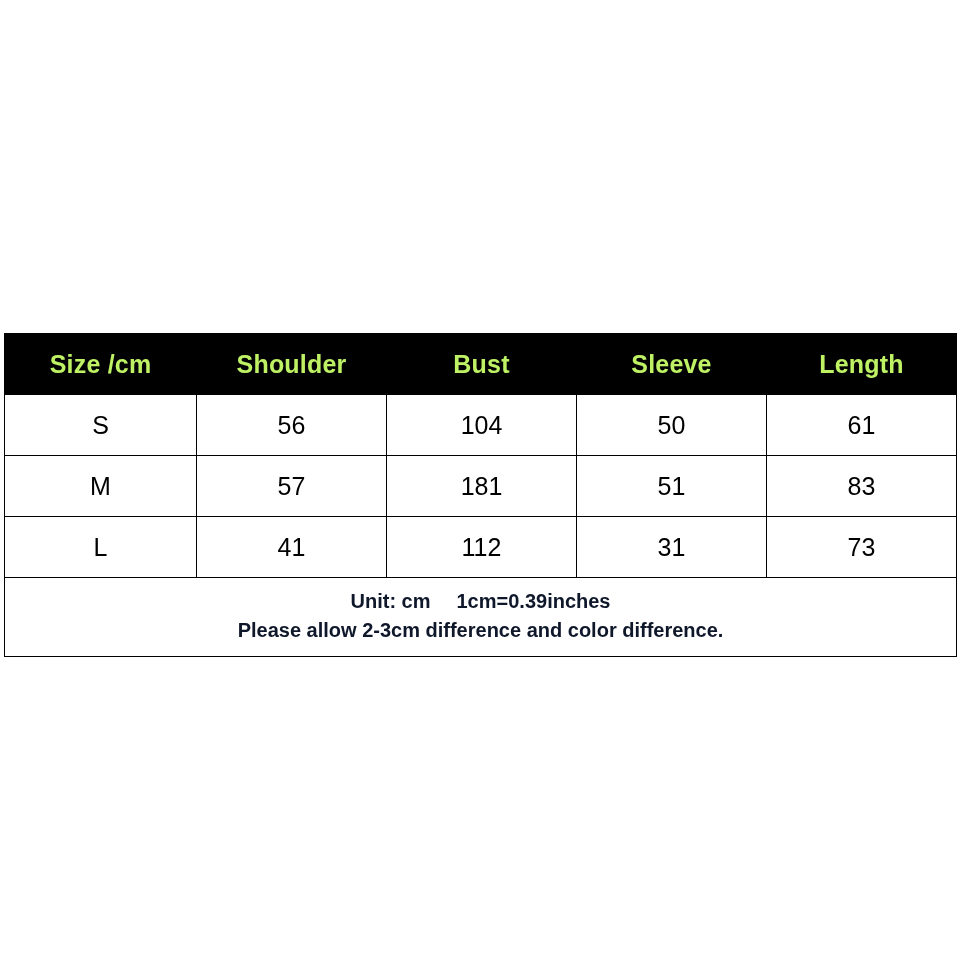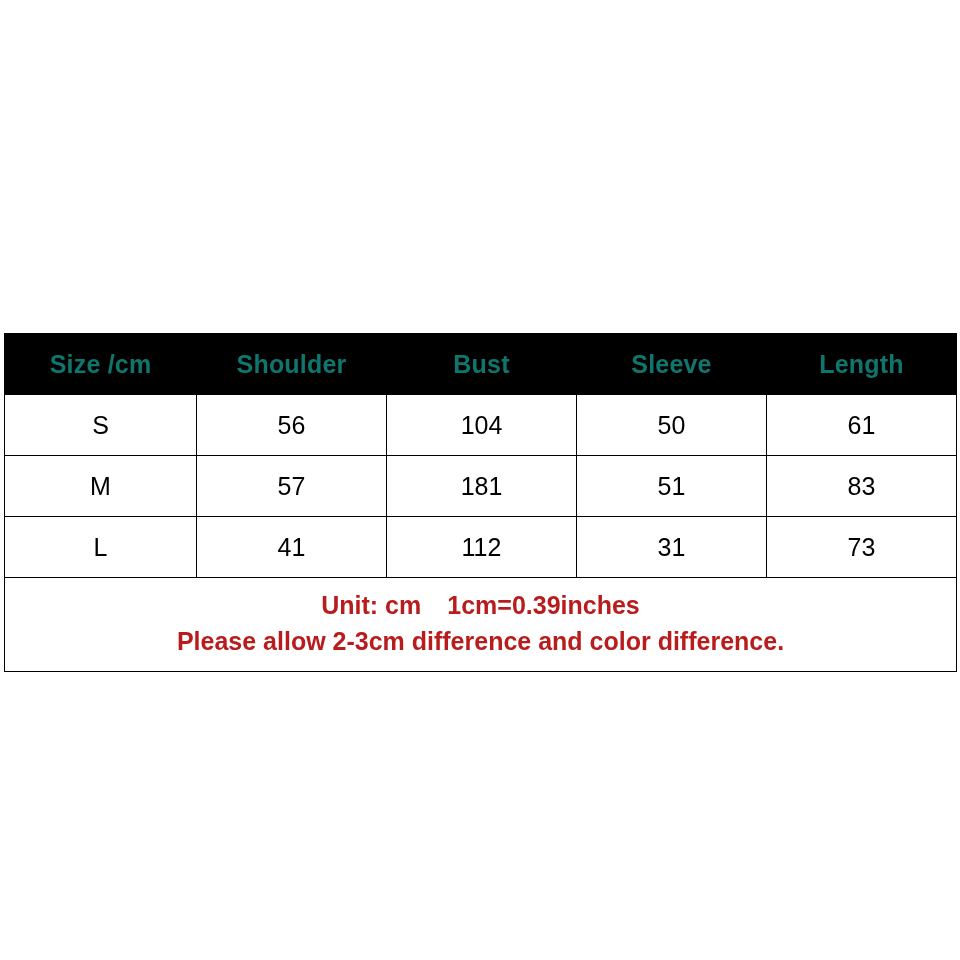--- a/index.html
+++ b/index.html
@@ -31,38 +31,38 @@
     table-layout: fixed;
   }
   table.size-table td, table.size-table th {
     border: 1px solid #000000;
     text-align: center;
     vertical-align: middle;
     font-family: "Liberation Sans", sans-serif;
   }
   thead th {
     background: #000000;
-    color: #0f766e;
+    color: #bef264;
     font-weight: bold;
     font-size: 25px;
     height: 58px;
     border: 1px solid #000000;
     letter-spacing: 0.2px;
   }
   tbody td {
     background: #ffffff;
     color: #000000;
     font-size: 25px;
     height: 58px;
     font-weight: normal;
   }
   tfoot td {
     background: #ffffff;
-    color: #b91c1c;
-    font-size: 25px;
+    color: #0f172a;
+    font-size: 20px;
     font-weight: bold;
     padding: 9px 0 11px 0;
     line-height: 1.45;
   }
   .note-line {
     display: block;
   }
   .note-line-1 span.spacer {
     display: inline-block;
     width: 26px;

